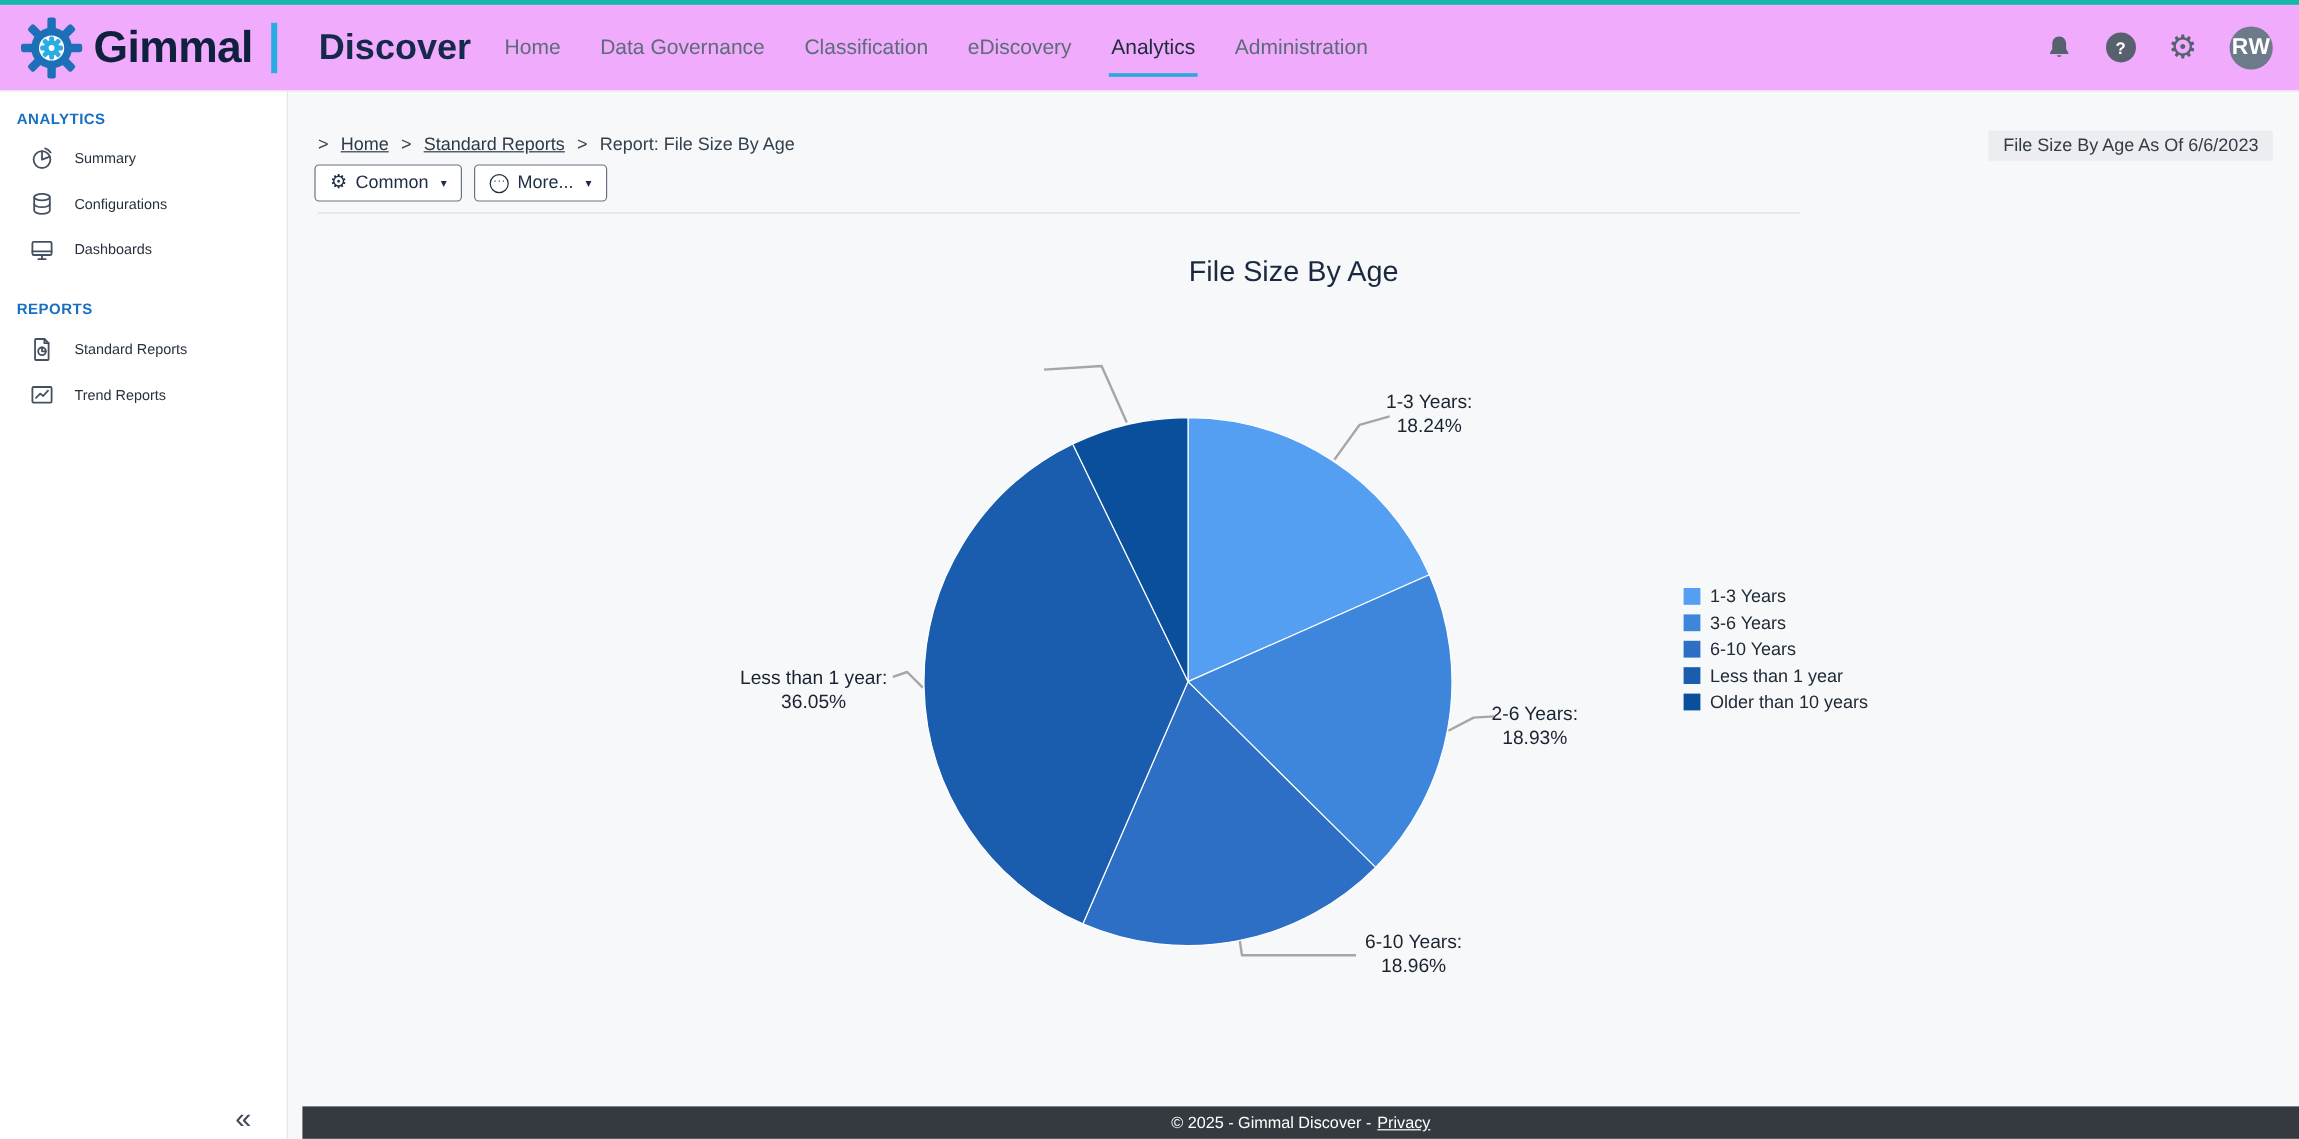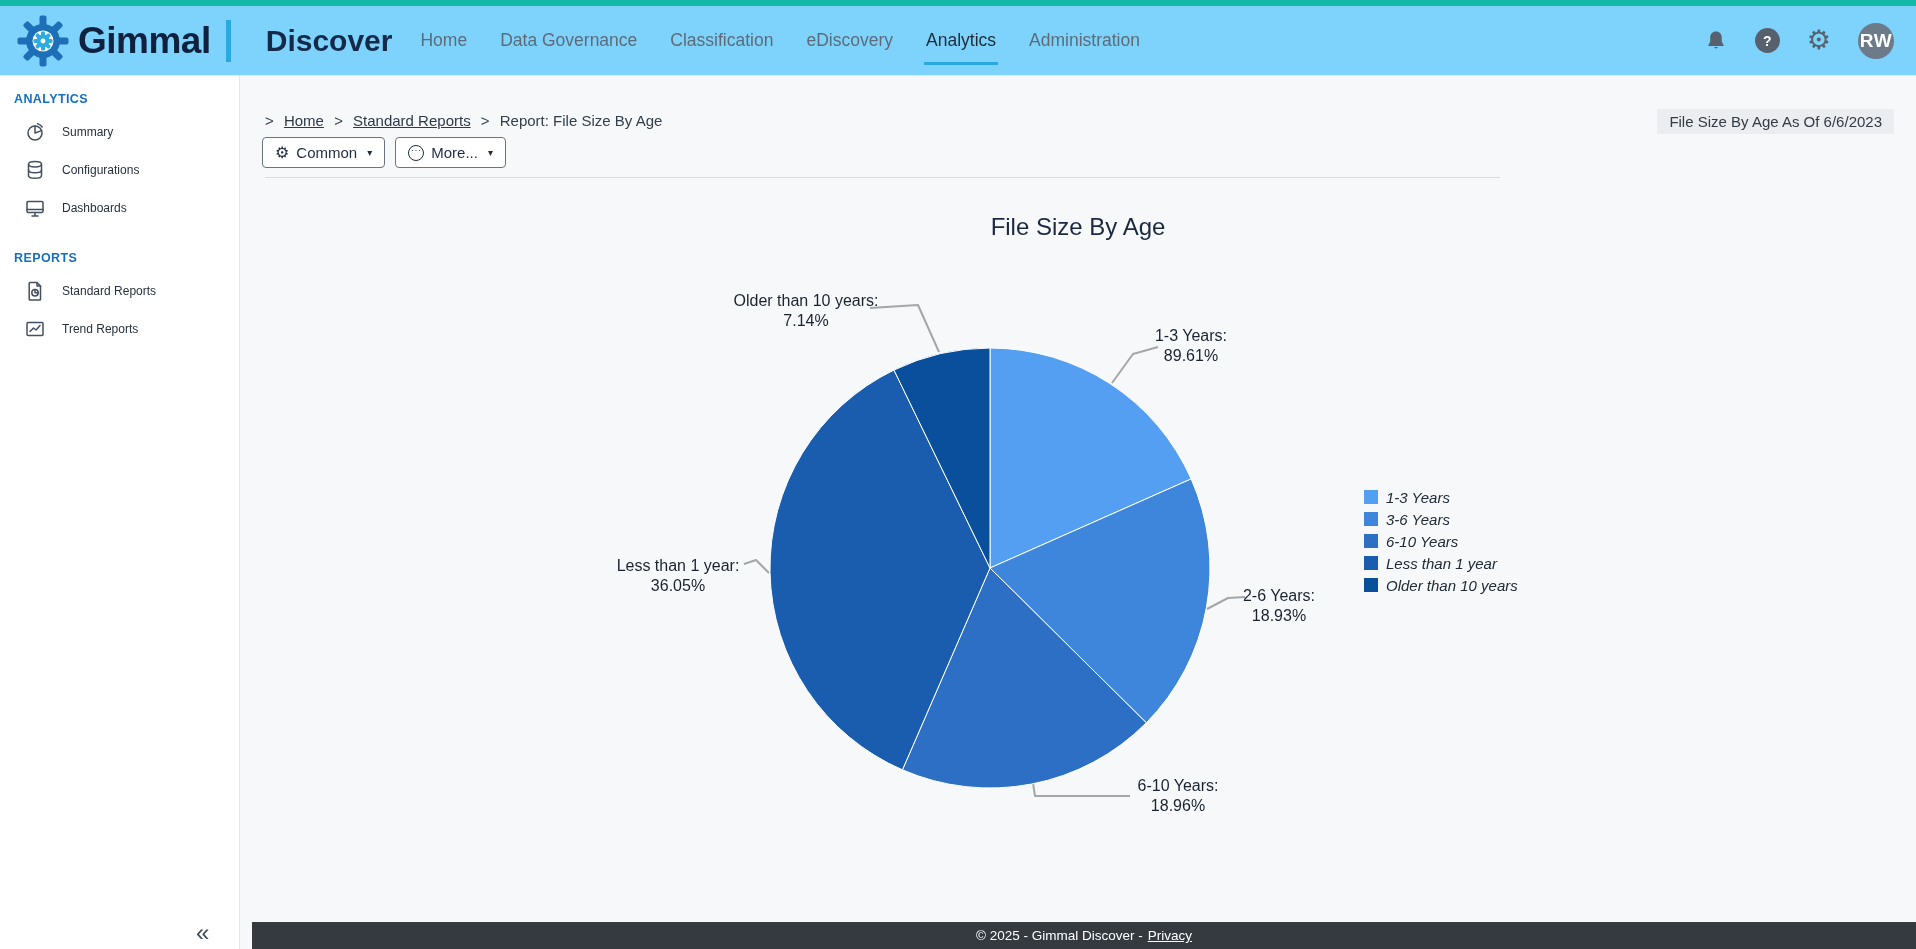--- a/index.html
+++ b/index.html
@@ -1,21 +1,21 @@
 <!DOCTYPE html>
 <html><head>
 <meta charset="utf-8">
 <style>
   * { margin:0; padding:0; box-sizing:border-box; }
   html,body { width:1916px; height:949px; overflow:hidden;
     font-family:"Liberation Sans", sans-serif; background:#f7f8fa; }
 
   
   .header { position:absolute; left:0; top:0; width:1916px; height:76px;
-    background:#7dd3fc; border-top:6px solid #14b8a6; border-bottom:1px solid #e6e8ea;
+    background:#f0abfc; border-top:4px solid #14b8a6; border-bottom:1px solid #e6e8ea;
     display:flex; align-items:center; padding:0 22px 0 16px; z-index:5; }
   .brand { display:flex; align-items:center; }
   .brand-name { font-size:37px; font-weight:bold; color:#10213f; letter-spacing:-0.5px; margin-left:8px; }
   .brand-sep { width:5px; height:42px; background:#29abe2; margin:0 15px; }
   .brand-product { font-size:30px; font-weight:600; color:#15294a;margin-left:20px; }
   .nav { display:flex; gap:33px; margin-left:28px; align-items:center; }
   .nav-item { font-size:17.5px; color:#5d6b79; cursor:pointer; position:relative; padding:6px 0; }
   .nav-item.active { color:#1d2b3a; font-weight:500; }
   .nav-item.active::after { content:""; position:absolute; left:-2px; right:-2px; bottom:-8px;
     height:3.5px; background:#2aa9e0; }
@@ -54,21 +54,21 @@
   .caret { font-size:10px; margin-left:3px; }
   .rule { position:absolute; left:25px; top:101px; width:1235px; border-top:1px solid #d9dcdf; }
 
   
   .chart-area { position:absolute; left:0; top:104px; width:1676px; height:742px; }
   .chart-title { position:absolute; left:0; top:33px; width:1676px; text-align:center;
     font-size:24px; font-weight:500; color:#1b2940; }
   .pie-svg { position:absolute; left:0; top:0; }
   .callout { position:absolute; width:200px; text-align:center; font-size:16px;
     line-height:19.5px; color:#1a2430; }
-  .legend { position:absolute; left:1124px; top:310px;font-style:italic; }
+  .legend { position:absolute; left:1163px; top:310px; }
   .legend-row { display:flex; align-items:center; gap:8px; height:14px; margin-bottom:8px; cursor:pointer; }
   .swatch { width:14px; height:14px; flex:0 0 auto; }
   .legend-label { font-size:15px; color:#202b36; white-space:nowrap; }
 
   
   .footer { position:absolute; left:240px; right:0; bottom:0; height:27px; background:#343a40;
     color:#fff; font-size:13.5px; display:flex; align-items:center; justify-content:center; gap:5px;margin-left:12px; }
   .footer a { color:#fff; text-decoration:underline; cursor:pointer; }
 </style>
 </head>
@@ -230,38 +230,34 @@
           <path d="M 750 388 L 750.00 168.00 A 220 220 0 0 1 951.16 298.92 Z" fill="#559ff2" stroke="#ffffff" stroke-width="1"></path>
           <path d="M 750 388 L 951.16 298.92 A 220 220 0 0 1 906.30 542.82 Z" fill="#3d86dc" stroke="#ffffff" stroke-width="1"></path>
           <path d="M 750 388 L 906.30 542.82 A 220 220 0 0 1 662.45 589.83 Z" fill="#2d6fc5" stroke="#ffffff" stroke-width="1"></path>
           <path d="M 750 388 L 662.45 589.83 A 220 220 0 0 1 653.97 190.06 Z" fill="#1a5cad" stroke="#ffffff" stroke-width="1"></path>
           <path d="M 750 388 L 653.97 190.06 A 220 220 0 0 1 750.00 168.00 Z" fill="#094f9c" stroke="#ffffff" stroke-width="1"></path>
         </g>
     </svg>
 
     <div class="callout" style="left:851px; top:146px;">
       <span style="display:block;">1-3 Years:</span>
-      <span style="display:block;">89.61%</span>
+      <span style="display:block;">18.24%</span>
     </div>
     <div class="callout" style="left:939px; top:406px;">
       <span style="display:block;">2-6 Years:</span>
       <span style="display:block;">18.93%</span>
     </div>
     <div class="callout" style="left:838px; top:596px;">
       <span style="display:block;">6-10 Years:</span>
       <span style="display:block;">18.96%</span>
     </div>
     <div class="callout" style="left:338px; top:365px;">
       <span style="display:block;margin-top:11px;">Less than 1 year:</span>
       <span style="display:block;">36.05%</span>
     </div>
-    <div class="callout" style="left:466px; top:111px;">
-      <span style="display:block;">Older than 10 years:</span>
-      <span style="display:block;">7.14%</span>
-    </div>
 
     <div class="legend">
       <div class="legend-row">
         <span class="swatch" style="background: rgb(85, 159, 242);"></span>
         <span class="legend-label">1-3 Years</span>
       </div>
       <div class="legend-row">
         <span class="swatch" style="background: rgb(61, 134, 220);"></span>
         <span class="legend-label">3-6 Years</span>
       </div>

